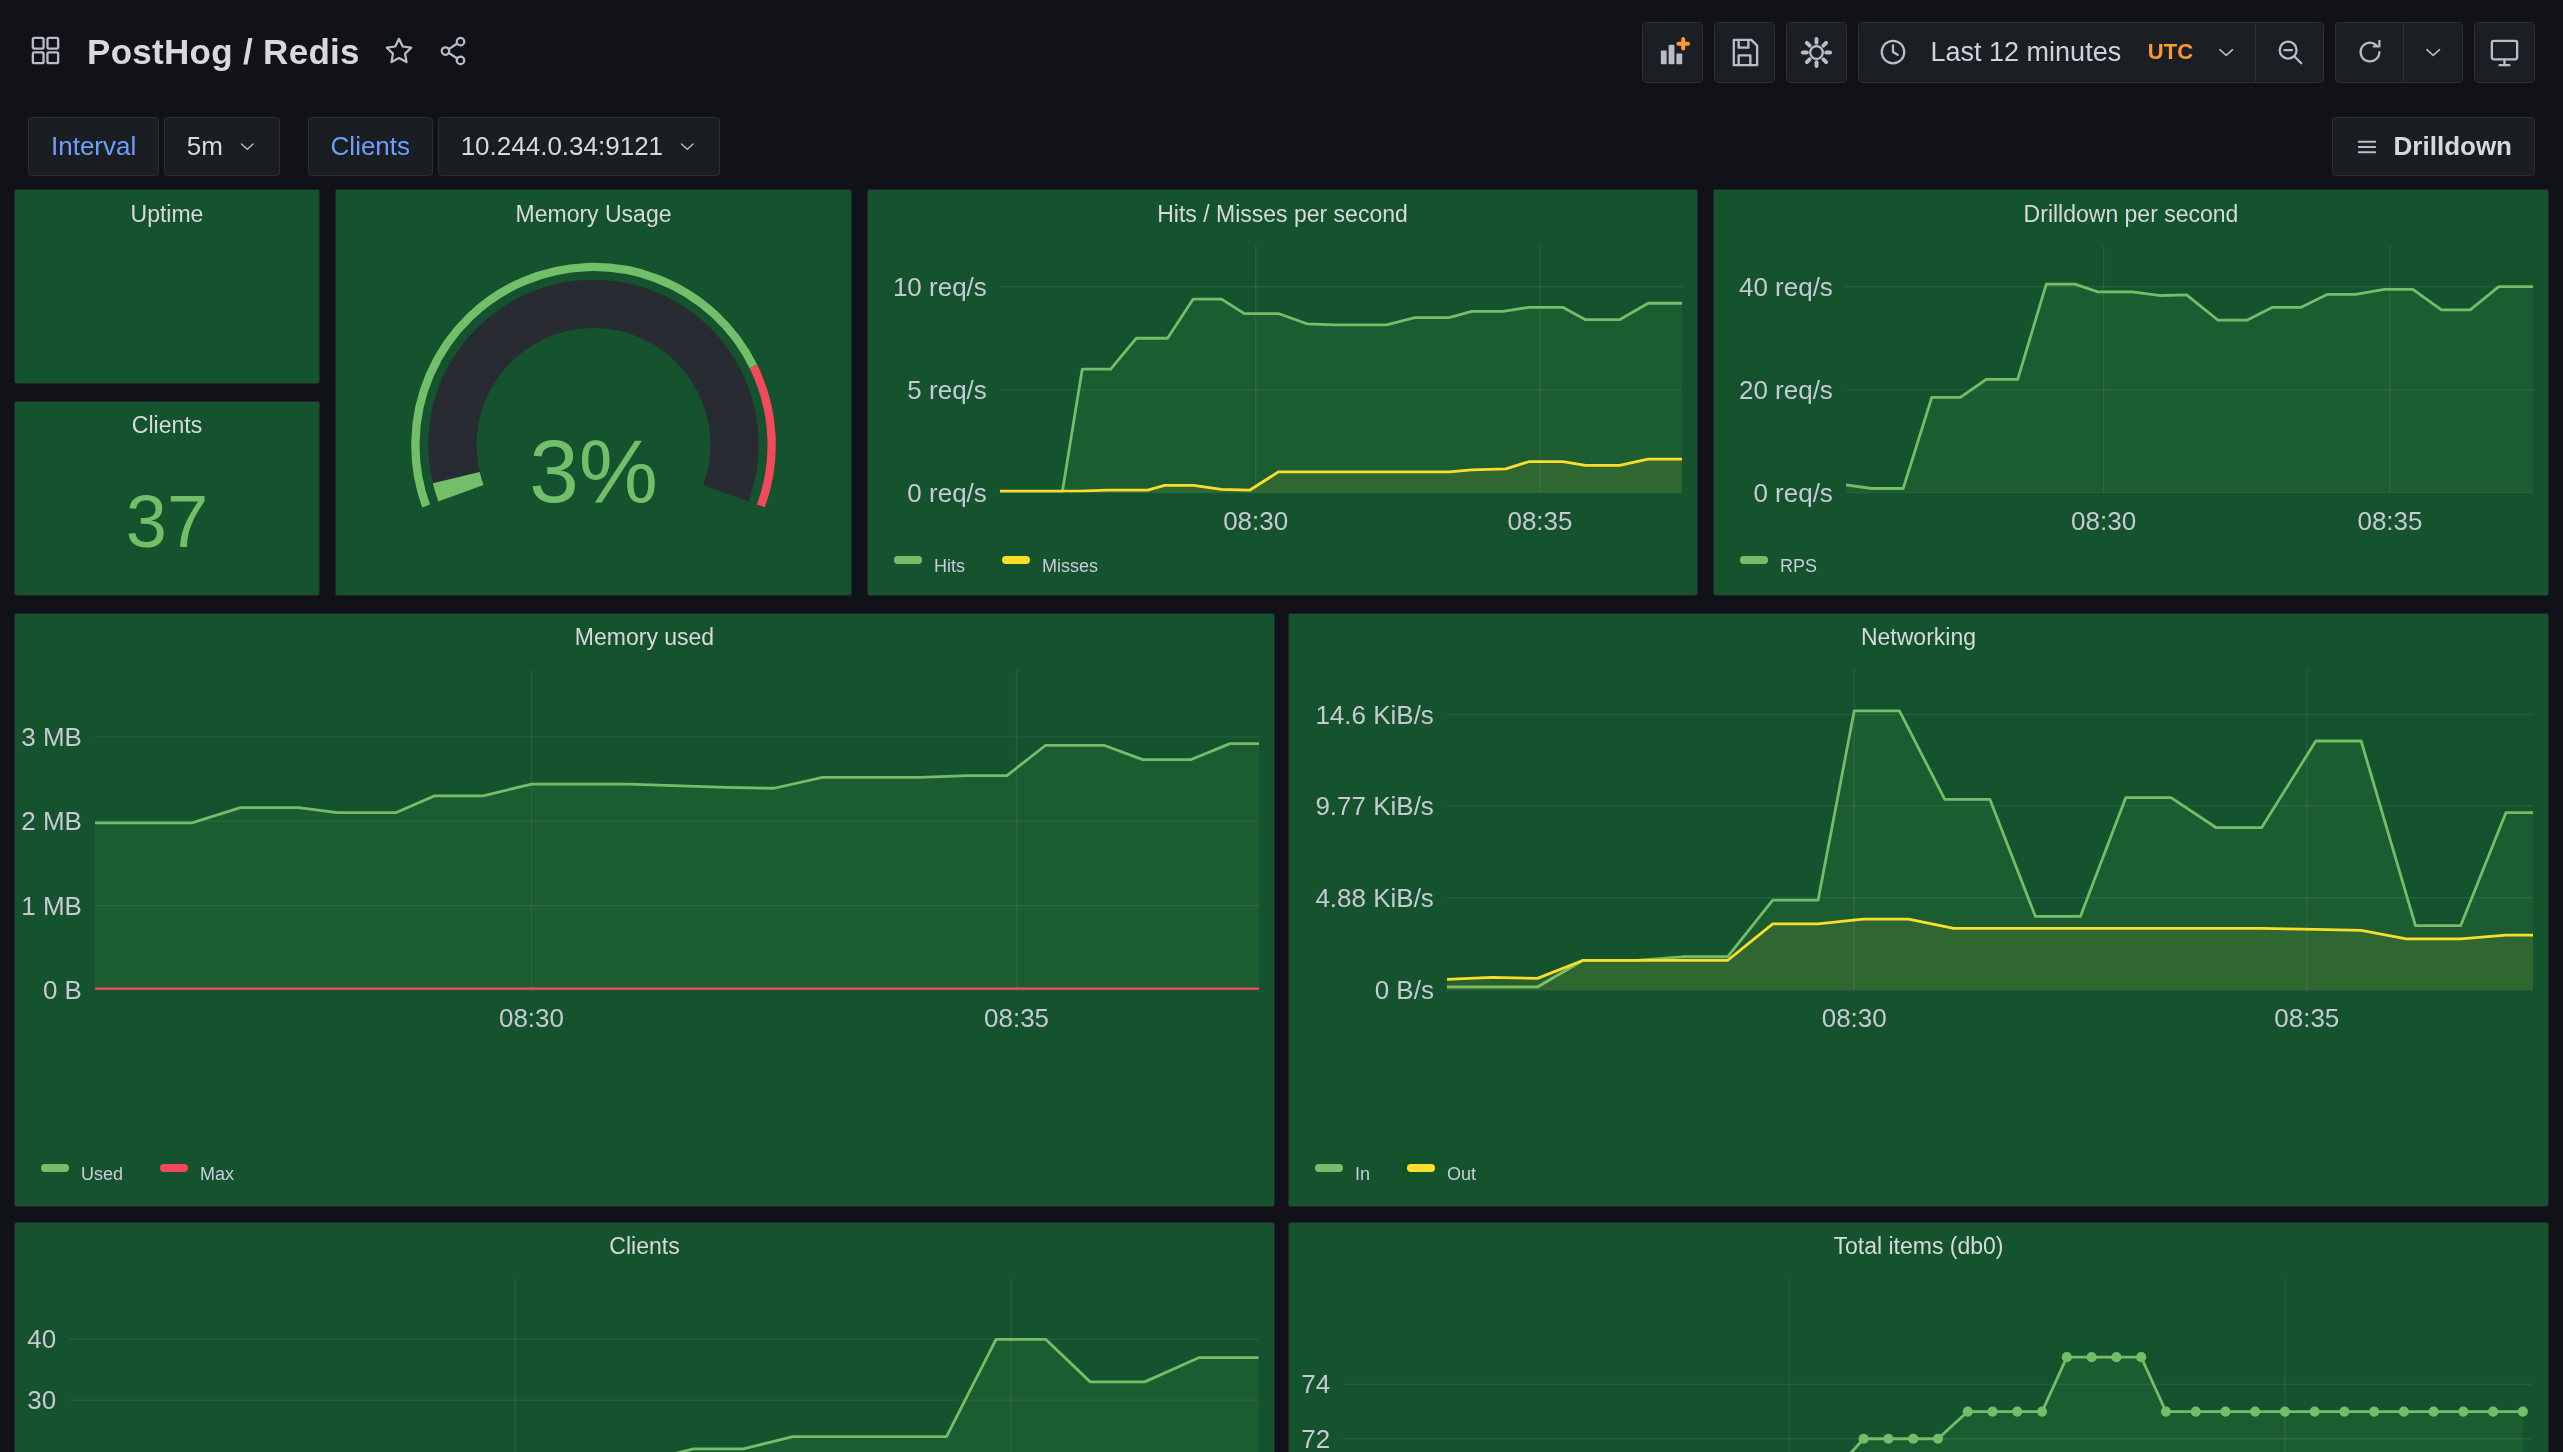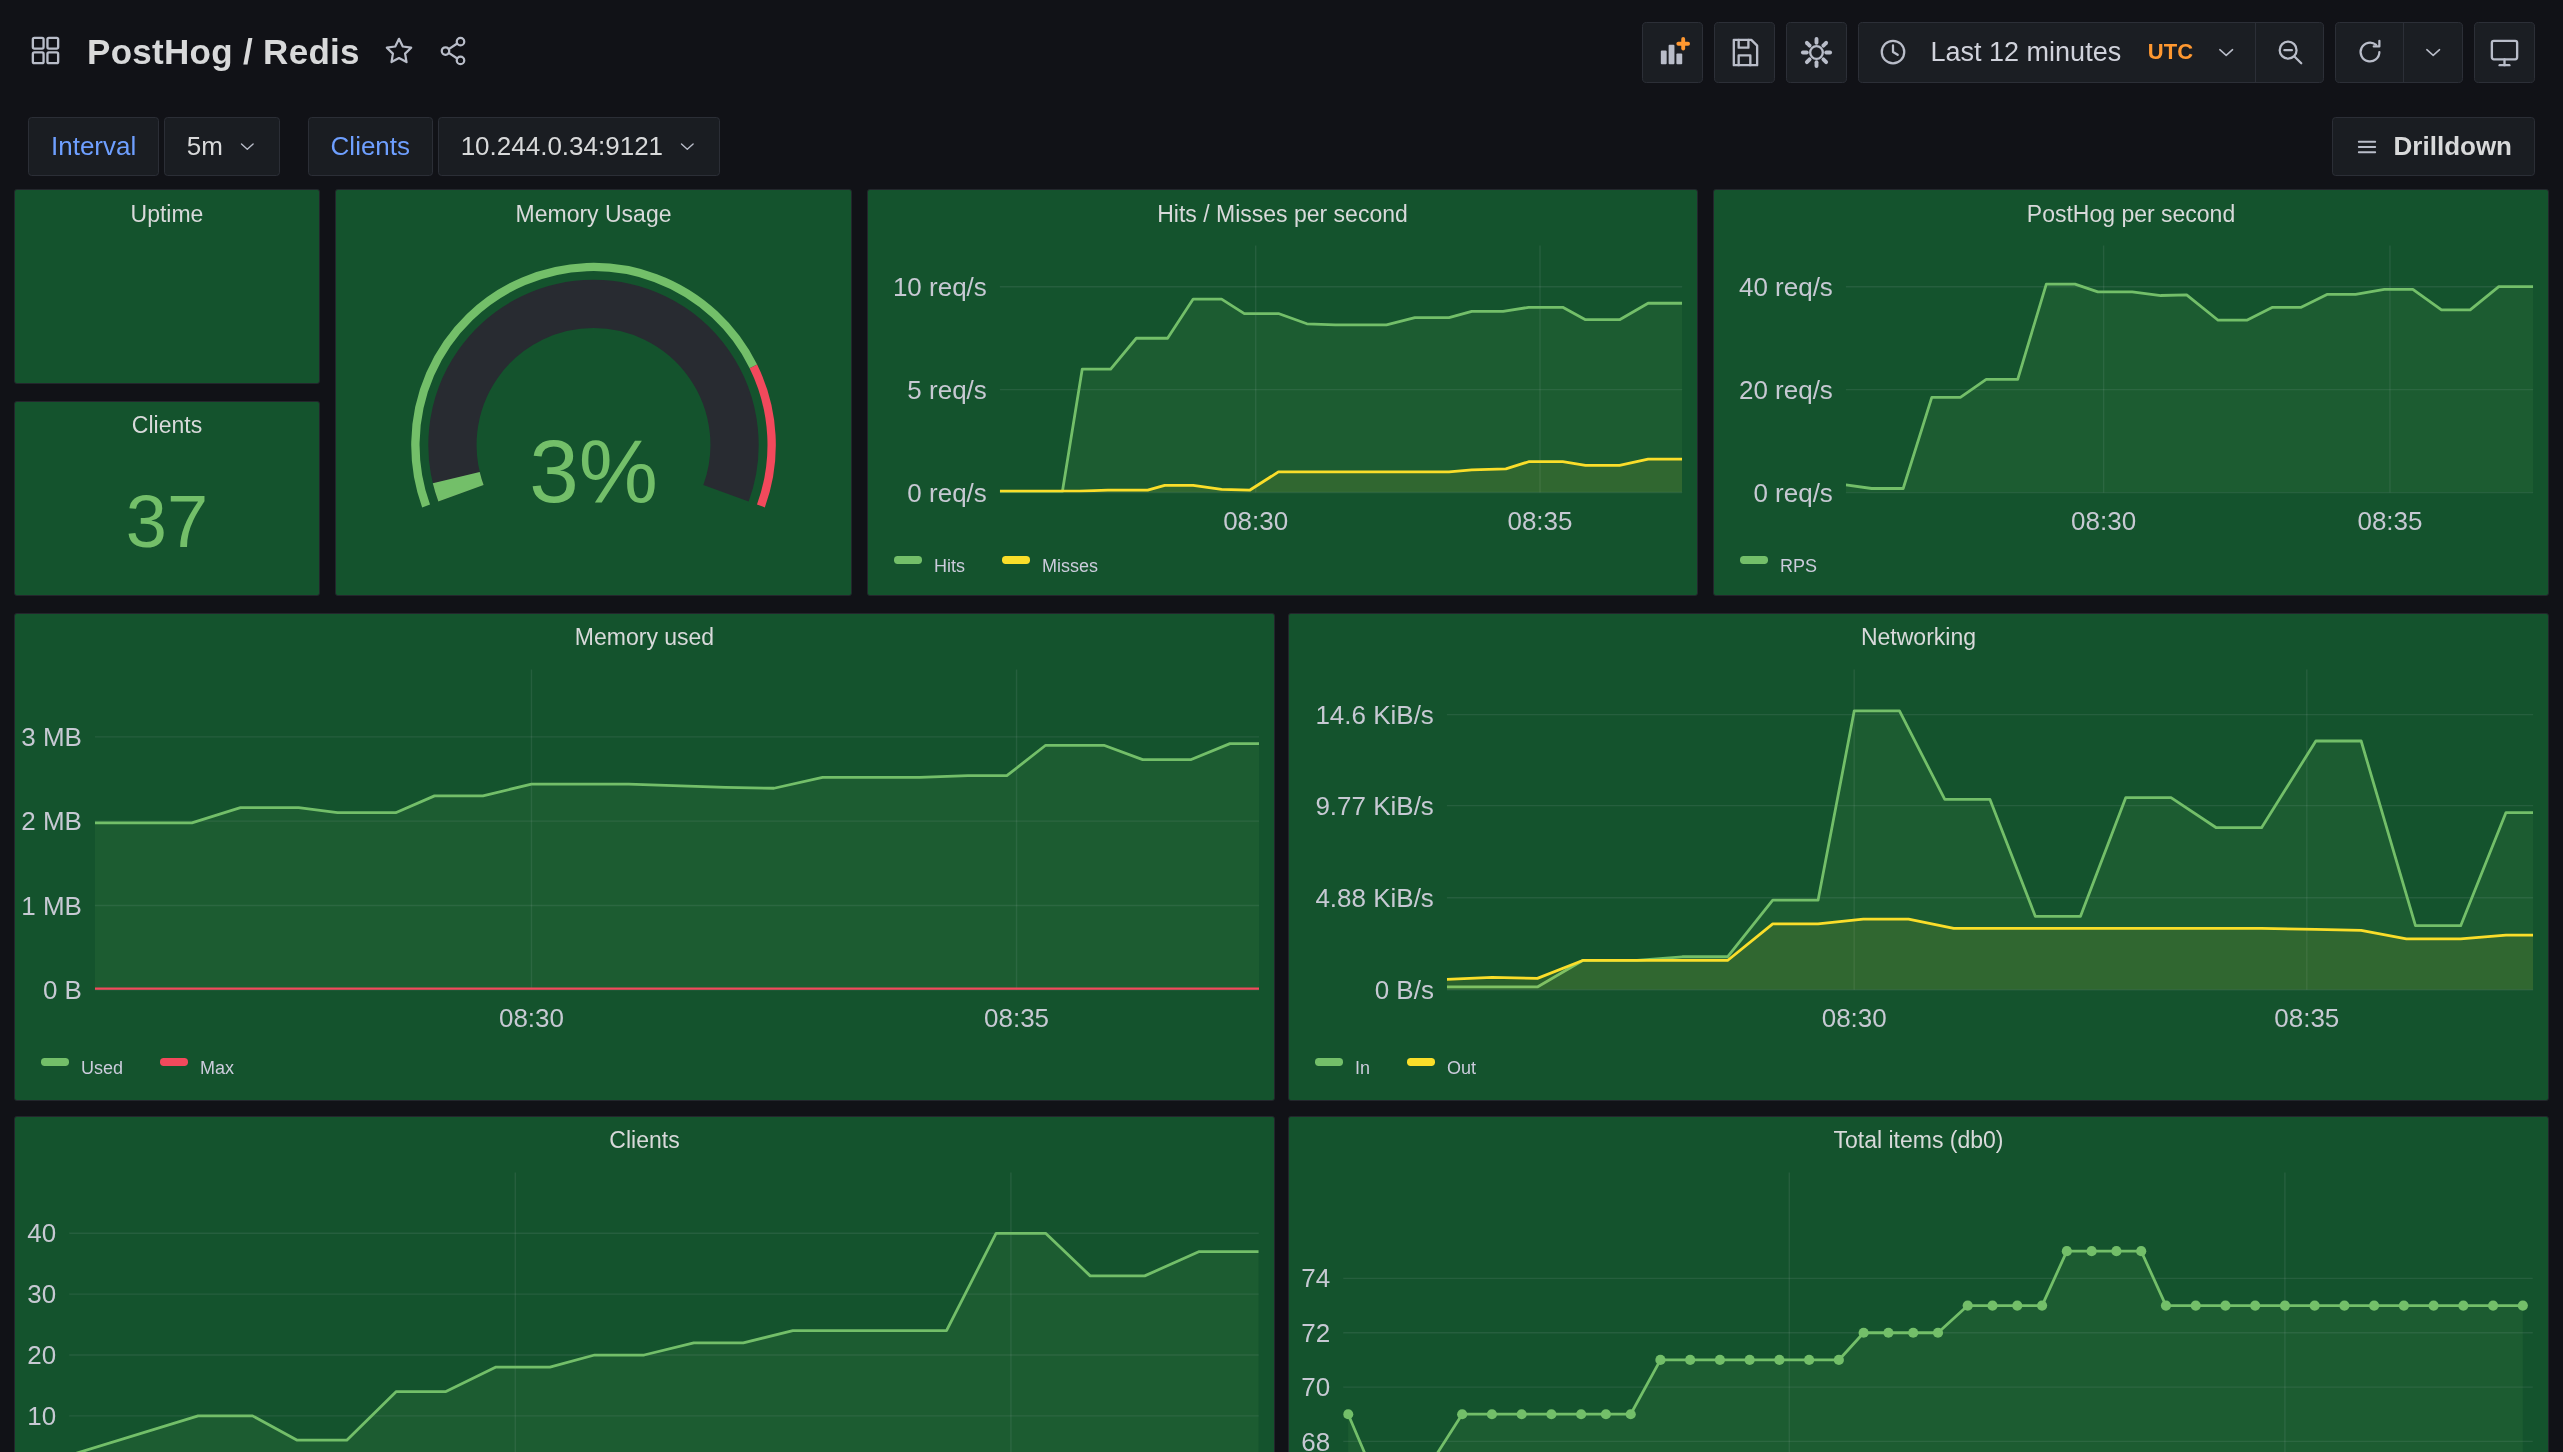--- a/index.html
+++ b/index.html
@@ -30,21 +30,21 @@
   .vars{display:flex;align-items:center;gap:28px}
   .var{display:flex;align-items:flex-end;gap:4.6px}
   .pill{height:59px;display:flex;align-items:center;gap:15px;padding:0 22px;
         background:#1a1d22;border:0.9px solid #2b2e36;border-radius:3.7px;font-size:26px;cursor:pointer}
   .pill.lab{color:#6e9fff;font-weight:500}
   .pill.val{color:#d8d9da;font-weight:500}
   
   .dash{padding:0 14px}
   .row{display:flex;gap:15px}
   .row1{height:407px;margin-bottom:16.7px}
-  .row2{height:488px;margin-bottom:15px;gap:13px}
+  .row2{height:594px;margin-bottom:15px;gap:13px}
   .row3{height:464px;gap:13px}
   .statcol{display:flex;flex-direction:column;gap:16.7px;width:306px}
   .panel{background:#14532d;border:0.9px solid #23262c;border-radius:2.8px;position:relative;
          display:flex;flex-direction:column;overflow:hidden}
   .panel-title{height:48px;flex:0 0 48px;display:flex;align-items:center;justify-content:center;
                font-size:23px;font-weight:500;color:#d8d9da;cursor:pointer}
   .chart-host{flex:1;position:relative}
   .legend{height:54px;flex:0 0 54px;display:flex;align-items:center;gap:37px;padding:0 0 9.3px 26px}
   .legend-item{display:flex;align-items:flex-start;gap:12px;font-size:18px;color:#ccccdc;cursor:pointer}
   .legend-mark{width:28px;height:8.4px;border-radius:3.7px;display:inline-block}
@@ -250,21 +250,21 @@
             <span>Hits</span>
           </div>
           <div class="legend-item">
             <span class="legend-mark" style="background: rgb(250, 222, 42);"></span>
             <span>Misses</span>
           </div>
         </div>
     </div>
 
     <div class="panel" style="flex:1">
-      <div class="panel-title">PostHog per second</div>
+      <div class="panel-title">Drilldown per second</div>
       <div class="chart-host"><svg width="834" height="303" viewBox="0 0 898 326">
             <defs>
               <clipPath id="clip-commands">
                 <rect x="142" y="4" width="740" height="270"></rect>
               </clipPath>
             </defs>
             <line x1="142" x2="882" y1="274" y2="274" stroke="rgba(204,204,220,0.10)" stroke-width="1.5"></line>
             <text x="128" y="274" text-anchor="end" dy="0.35em" fill="#c7c9d3" font-size="28px">0 req/s</text>
             <line x1="142" x2="882" y1="163.16666666666669" y2="163.16666666666669" stroke="rgba(204,204,220,0.10)" stroke-width="1.5"></line>
             <text x="128" y="163.16666666666669" text-anchor="end" dy="0.35em" fill="#c7c9d3" font-size="28px">20 req/s</text>

